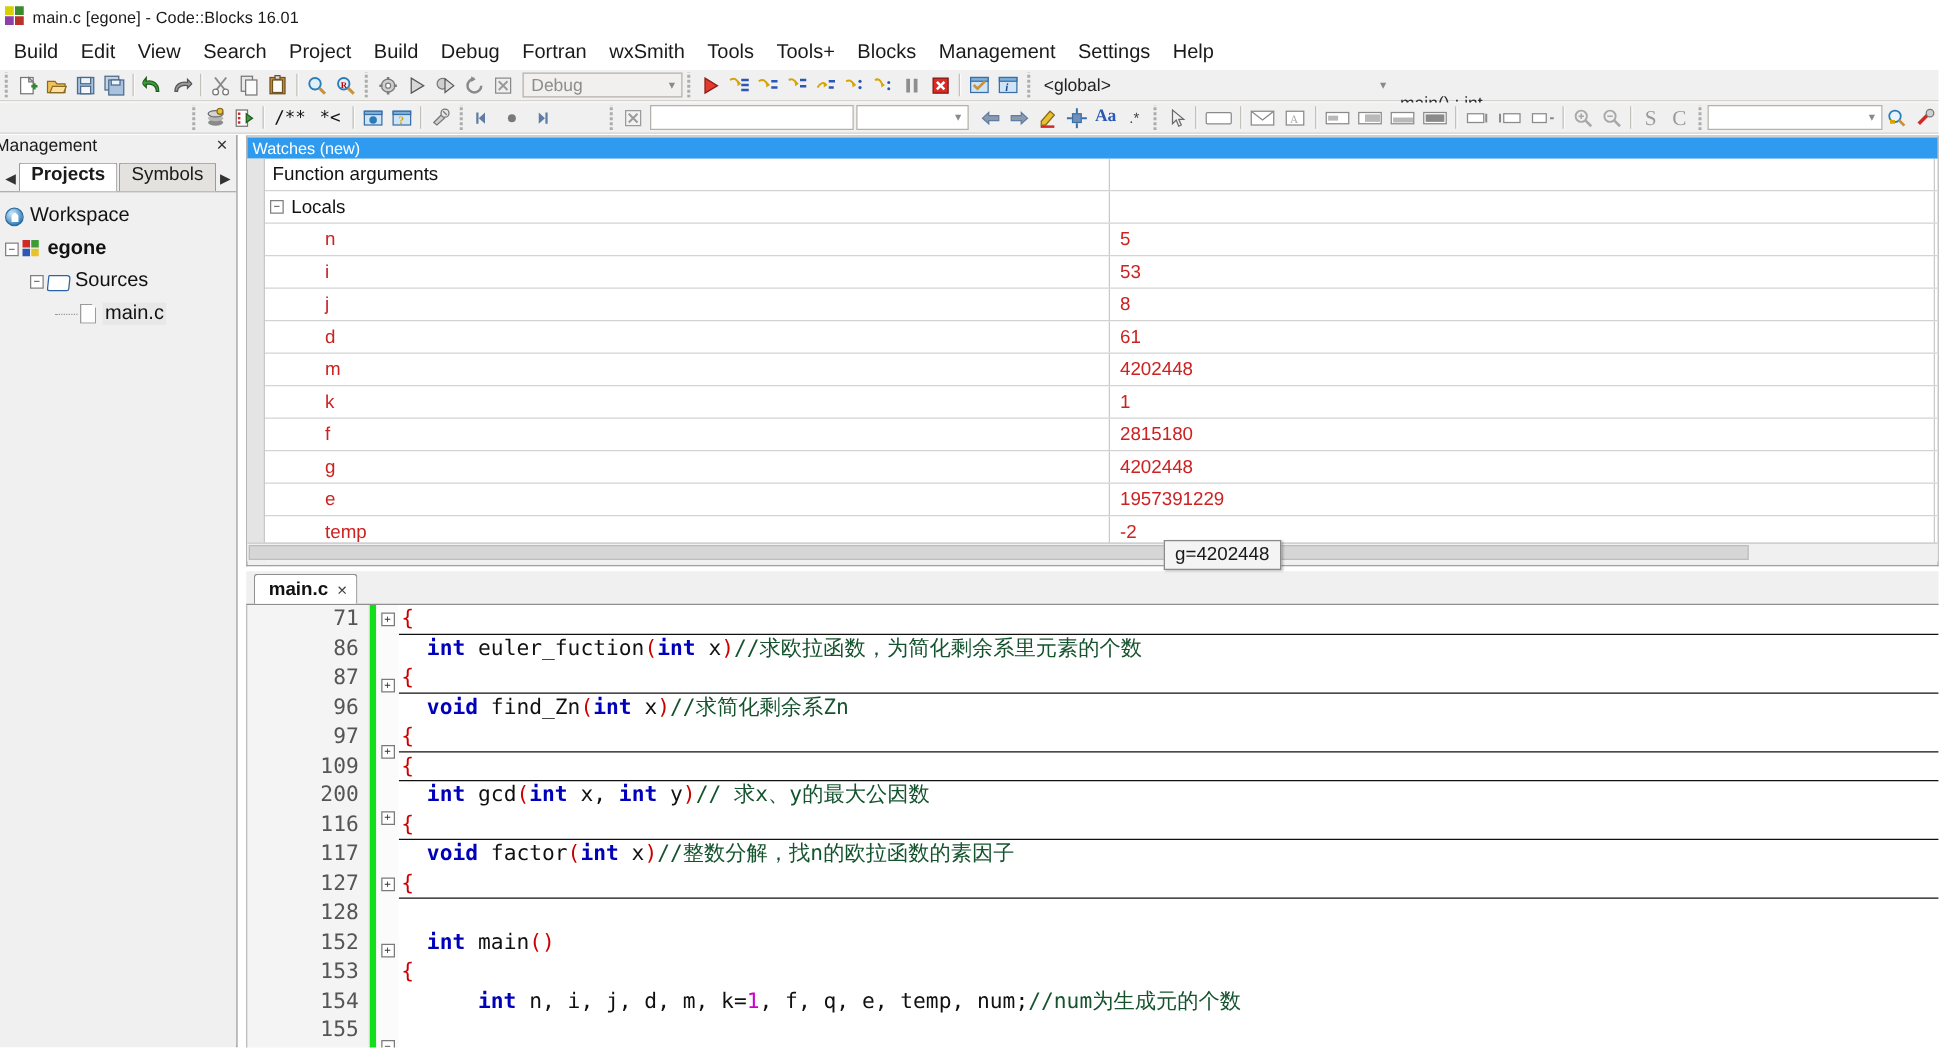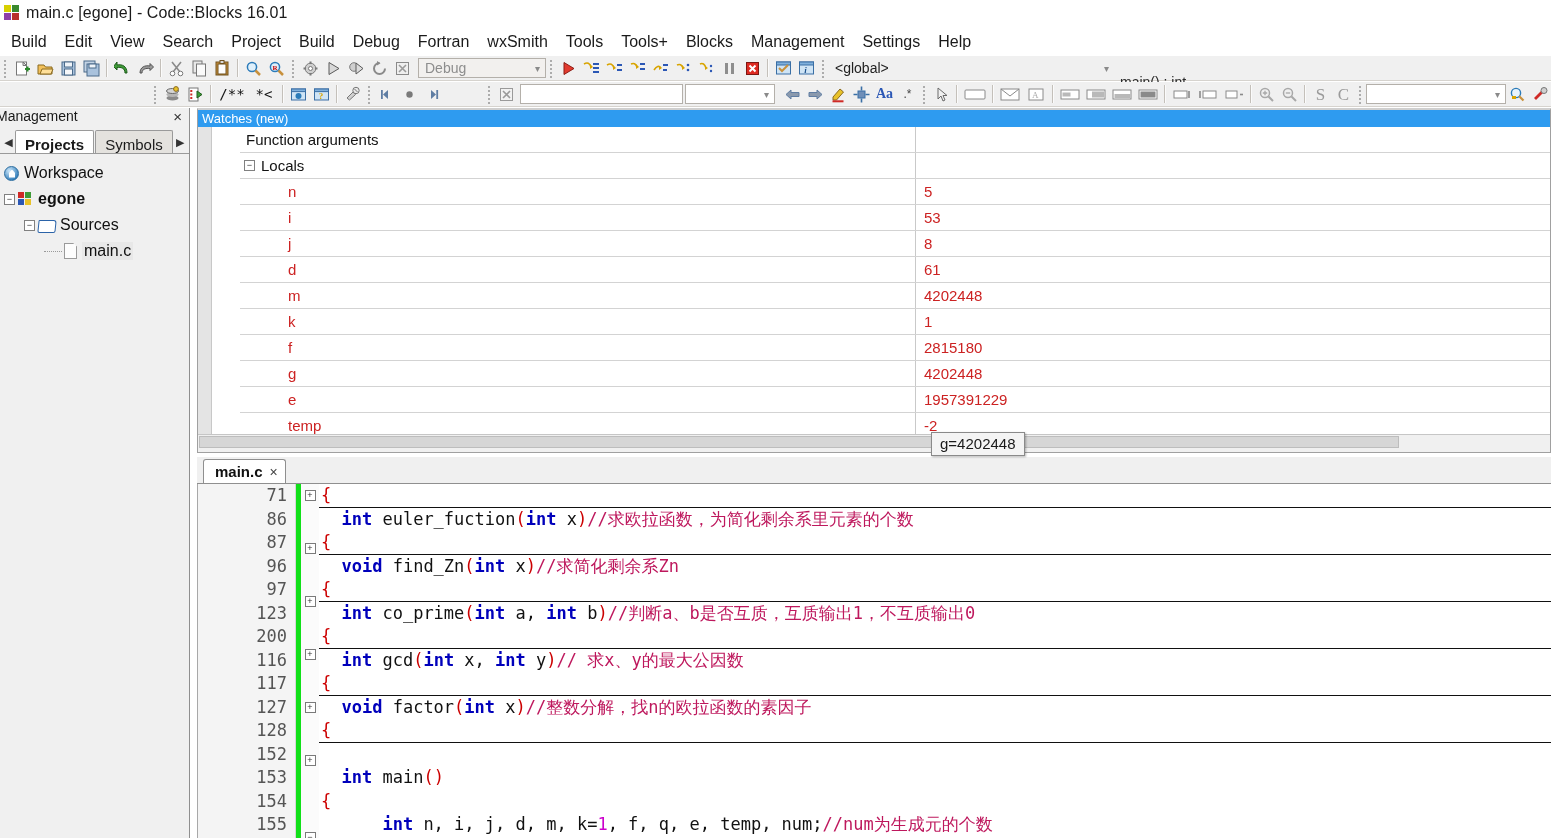--- a/index.html
+++ b/index.html
@@ -18,21 +18,21 @@
   }
   .tb-icon {
     width: 16px; height: 16px; margin-left: 4px; margin-right: 6px;
     position: relative; flex: none;
   }
   .tb-icon i { position: absolute; width: 7px; height: 7px; display:block; }
   .tb-icon i.a { left:0; top:0; background:#d8d000; }
   .tb-icon i.b { left:8px; top:0; background:#3a8a2e; }
   .tb-icon i.c { left:0; top:8px; background:#8e3fa8; }
   .tb-icon i.d { left:8px; top:8px; background:#b8322a; }
-  .tb-title { font-size: 16px; color: #1a1a1a; letter-spacing: 0.1px; }
+  .tb-title { font-size: 13px; color: #1a1a1a; letter-spacing: 0.1px; }
 
   
   .menubar {
     position: absolute; left: 0; top: 27px; width: 1551px; height: 29px;
     background: #ffffff; display: flex; align-items: center; padding-left: 2px;
   }
   .menuitem {
     font-size: 16px; color: #1a1a1a; padding: 2px 9px; cursor: default;
     white-space: nowrap;
   }
@@ -84,21 +84,21 @@
   }
   .mgmt-title .lbl { margin-left: -4px; }
   .mgmt-close { font-size: 15px; color: #333; cursor: default; padding: 0 3px; }
   .mgmt-tabs {
     height: 26px; display: flex; align-items: flex-end; padding-left: 2px;
     border-bottom: 1px solid #9a9a9a; background: #f0f0f0;
   }
   .tabarrow { width: 13px; height: 22px; display:flex; align-items:center;
               justify-content:center; font-size: 11px; color: #333; }
   .mtab {
-    height: 23px; padding: 0 9px; display: flex; align-items: flex-end;
+    height: 23px; padding: 0 9px; display: flex; align-items: flex-start;
     font-size: 15px; color: #1a1a1a; border: 1px solid #9a9a9a;
     border-bottom: none; background: #e4e2de; margin-right: 1px;
     border-radius: 2px 2px 0 0;
   }
   .mtab.active { background: #ffffff; font-weight: bold; }
   .tree { padding: 6px 0 0 4px; background: #f0f0f0; height: calc(100% - 48px); }
   .tnode {
     display: flex; align-items: center; height: 26px; font-size: 16px;
     color: #111; white-space: nowrap;
   }
@@ -130,21 +130,21 @@
 
   
   .watches {
     position: absolute; left: 197px; top: 108px; width: 1354px; height: 345px;
     background: #f0f0f0; border: 1px solid #a0a0a0; border-top: 2px solid #cfcfcf;
   }
   .watches-title {
     height: 17px; background: #2e9bf0; color: #ffffff; font-size: 13px;
     display: flex; align-items: center; padding-left: 4px;
   }
-  .watch-body { position: relative; height: 322px; background: #ffffff; display:flex;gap:28px; }
+  .watch-body { position: relative; height: 322px; background: #ffffff; display:flex; }
   .watch-gutter { width: 14px; background: #e4e4e4; border-right: 1px solid #c8c8c8;
                   flex: none; }
   .watch-grid { flex: 1; position: relative; overflow: hidden; }
   .wrow {
     height: 26px; display: flex; align-items: center; position: relative;
     border-bottom: 1px solid #d3d3d3; font-size: 15px;
   }
   .wname { width: 676px; padding-left: 30px; flex: none; color: #111;
            border-right: 1px solid #c9c9c9; height: 100%; display:flex;
            align-items:center; }
@@ -204,21 +204,21 @@
     font-family: "DejaVu Sans Mono", monospace; font-size: 17px;
     white-space: pre; color: #111; padding-left: 2px; position: relative;
   }
   .cline.rule::after {
     content:""; position:absolute; left:0; right:0; bottom:0;
     border-bottom: 1.5px solid #111;
   }
   .kw { color: #0000bb; font-weight: bold; }
   .br { color: #cc0000; }
   .num { color: #cc00cc; }
-  .cmt { color: #be185d; }
+  .cmt { color: #14532d; }
   .pl  { color: #111; }
 </style>
 </head>
 <body>
 
 <div class="titlebar">
   <div class="tb-icon">
     <i class="a"></i>
       <i class="b"></i>
       <i class="c"></i>
@@ -828,21 +828,21 @@
       <span class="x">×</span>
     </div>
   </div>
   <div class="ed-area">
     <div class="ed-gutter" id="ed-gutter">
         <div class="gline">71</div>
         <div class="gline">86</div>
         <div class="gline">87</div>
         <div class="gline">96</div>
         <div class="gline">97</div>
-        <div class="gline">123</div>
+        <div class="gline">109</div>
         <div class="gline">200</div>
         <div class="gline">116</div>
         <div class="gline">117</div>
         <div class="gline">127</div>
         <div class="gline">128</div>
         <div class="gline">152</div>
         <div class="gline">153</div>
         <div class="gline">154</div>
         <div class="gline">155</div>
       </div>
@@ -876,21 +876,20 @@
         <div class="fline">
           <div class="fbox">−</div>
         </div>
       </div>
     <div class="ed-code" id="ed-code">
         <div class="cline rule"><span class="br">{</span></div>
         <div class="cline"><span class="pl">  </span><span class="kw">int</span><span class="pl"> euler_fuction</span><span class="br">(</span><span class="kw">int</span><span class="pl"> x</span><span class="br">)</span><span class="cmt">//求欧拉函数，为简化剩余系里元素的个数</span></div>
         <div class="cline rule"><span class="br">{</span></div>
         <div class="cline"><span class="pl">  </span><span class="kw">void</span><span class="pl"> find_Zn</span><span class="br">(</span><span class="kw">int</span><span class="pl"> x</span><span class="br">)</span><span class="cmt">//求简化剩余系Zn</span></div>
         <div class="cline rule"><span class="br">{</span></div>
-        <div class="cline"><span class="pl">  </span><span class="kw">int</span><span class="pl"> co_prime</span><span class="br">(</span><span class="kw">int</span><span class="pl"> a, </span><span class="kw">int</span><span class="pl"> b</span><span class="br">)</span><span class="cmt">//判断a、b是否互质，互质输出1，不互质输出0</span></div>
         <div class="cline rule"><span class="br">{</span></div>
         <div class="cline"><span class="pl">  </span><span class="kw">int</span><span class="pl"> gcd</span><span class="br">(</span><span class="kw">int</span><span class="pl"> x, </span><span class="kw">int</span><span class="pl"> y</span><span class="br">)</span><span class="cmt">// 求x、y的最大公因数</span></div>
         <div class="cline rule"><span class="br">{</span></div>
         <div class="cline"><span class="pl">  </span><span class="kw">void</span><span class="pl"> factor</span><span class="br">(</span><span class="kw">int</span><span class="pl"> x</span><span class="br">)</span><span class="cmt">//整数分解，找n的欧拉函数的素因子</span></div>
         <div class="cline rule"><span class="br">{</span></div>
         <div class="cline"></div>
         <div class="cline"><span class="pl">  </span><span class="kw">int</span><span class="pl"> main</span><span class="br">()</span></div>
         <div class="cline"><span class="br">{</span></div>
         <div class="cline"><span class="pl">      </span><span class="kw">int</span><span class="pl"> n, i, j, d, m, k=</span><span class="num">1</span><span class="pl">, f, q, e, temp, num;</span><span class="cmt">//num为生成元的个数</span></div>
       </div>

